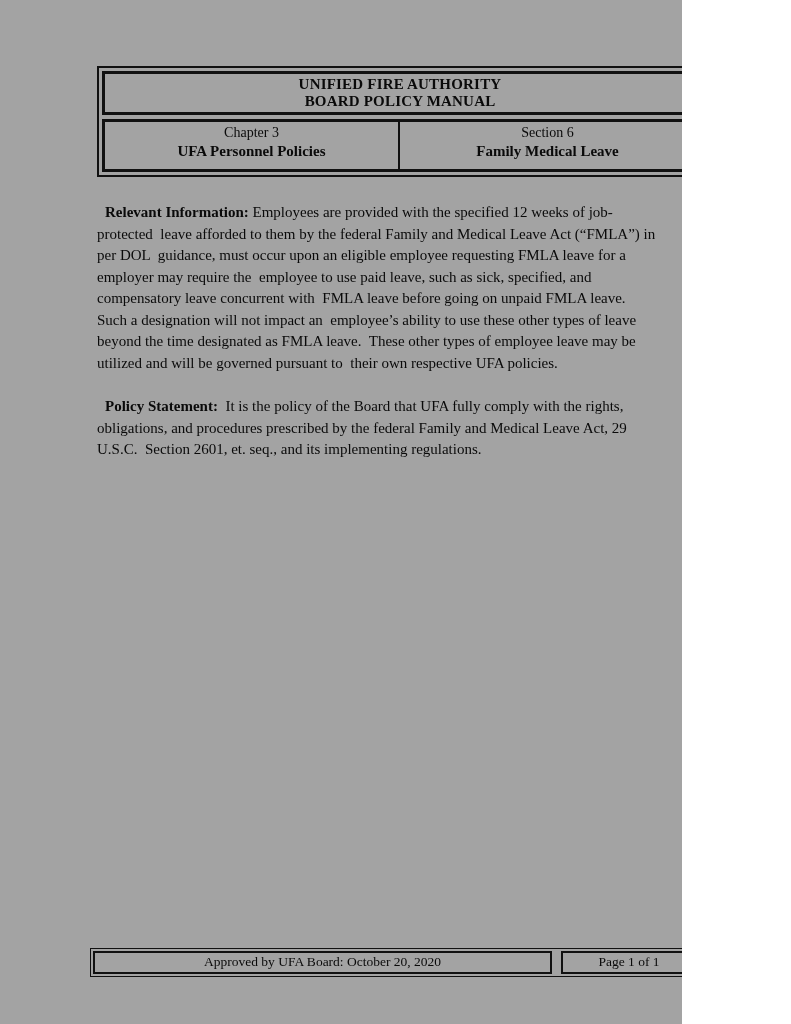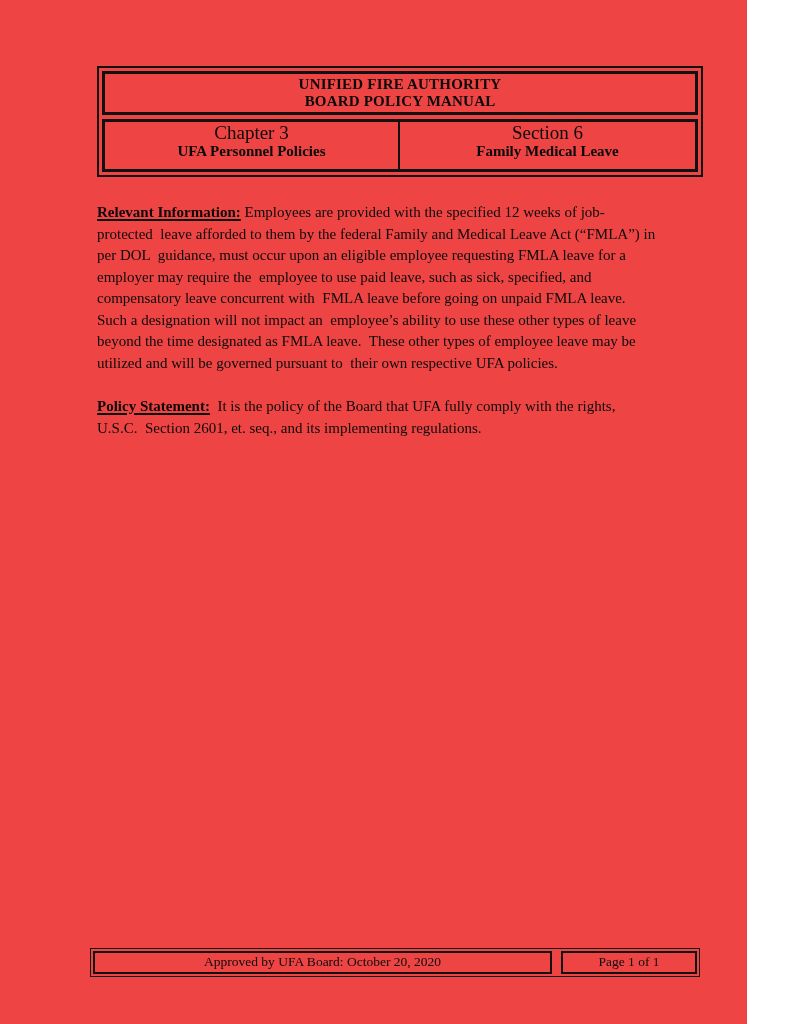--- a/index.html
+++ b/index.html
@@ -1,21 +1,21 @@
 <!DOCTYPE html>
 <html><head>
 <meta charset="utf-8">
 <style>
   * { margin: 0; padding: 0; box-sizing: border-box; }
   html, body { background: #ffffff; }
   .page {
     position: relative;
-    width: 747px;
+    width: 682px;
     height: 1024px;
-    background: #ef4444;
+    background: #a3a3a3;
     font-family: "Liberation Serif", "DejaVu Serif", serif;
     color: #0a0a0a;
     overflow: hidden;
   }
 
   
   .header-box {
     position: absolute;
     left: 97px;
     top: 66px;
@@ -39,21 +39,21 @@
     border: 3px solid #111;
     display: flex;
   }
   .meta-cell {
     flex: 1 1 50%;
     text-align: center;
     padding: 2px 0 9px 0;
   }
   .meta-cell.left { border-right: 2px solid #111; }
   .meta-label {
-    font-size: 19px;
+    font-size: 14px;
     line-height: 18px;
   }
   .meta-name {
     font-size: 15px;
     line-height: 18px;
     font-weight: bold;
   }
 
   
   .body-text {
@@ -64,23 +64,23 @@
   }
   .para { margin: 0; }
   .para + .para { margin-top: 22px; }
   .line {
     white-space: pre;
     font-size: 15px;
     line-height: 21.5px;
   }
   .lead {
     font-weight: bold;
-    text-decoration: underline;
     text-decoration-thickness: 1.5px;
     text-underline-offset: 2px;
+    margin-left: 8px;
   }
 
   
   .footer-box {
     position: absolute;
     left: 90px;
     top: 948px;
     width: 610px;
     border: 1.5px solid #111;
     padding: 2px;
@@ -128,20 +128,21 @@
       <div class="line">per DOL  guidance, must occur upon an eligible employee requesting FMLA leave for a</div>
       <div class="line">employer may require the  employee to use paid leave, such as sick, specified, and</div>
       <div class="line">compensatory leave concurrent with  FMLA leave before going on unpaid FMLA leave.</div>
       <div class="line">Such a designation will not impact an  employee’s ability to use these other types of leave</div>
       <div class="line">beyond the time designated as FMLA leave.  These other types of employee leave may be</div>
       <div class="line">utilized and will be governed pursuant to  their own respective UFA policies.</div>
     </div>
 
     <div class="para">
       <div class="line"><span class="lead">Policy Statement:</span><span>  It is the policy of the Board that UFA fully comply with the rights,</span></div>
+      <div class="line">obligations, and procedures prescribed by the federal Family and Medical Leave Act, 29</div>
       <div class="line">U.S.C.  Section 2601, et. seq., and its implementing regulations.</div>
     </div>
 
   </div>
 
   <div class="footer-box">
     <div class="footer-cell approval">Approved by UFA Board: October 20, 2020</div>
     <div class="footer-cell pagenum">Page 1 of 1</div>
   </div>
 

